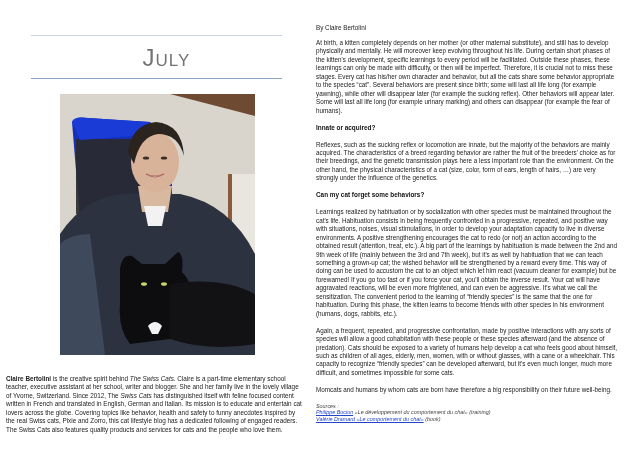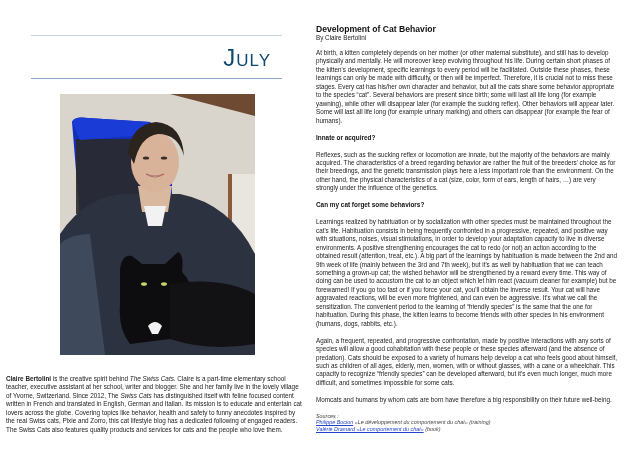--- a/index.html
+++ b/index.html
@@ -5,22 +5,22 @@
     html, body { margin: 0; padding: 0; background: #ffffff; }
     body {
       width: 625px; height: 469px; position: relative; overflow: hidden;
       font-family: "Liberation Sans", sans-serif; color: #1a1a1a;
     }
     .left-page { position: absolute; left: 0; top: 0; width: 310px; height: 469px; }
     .rule { position: absolute; left: 31px; width: 251px; height: 1px; }
     .rule.top { top: 35px; background: #c9d3df; }
     .rule.bottom { top: 78px; background: #8aa3c7; }
     .month-title {
-      position: absolute; left: 20px; width: 251px; top: 44px; text-align: right;
-      font-size: 24px; letter-spacing: 1px; color: #0c4a6e; font-variant: small-caps;
+      position: absolute; left: 41px; width: 251px; top: 44px; text-align: center;
+      font-size: 24px; letter-spacing: 1px; color: #737373; font-variant: small-caps;
       font-family: "Liberation Sans", sans-serif; line-height: 28px;
     }
     .photo {
       position: absolute; left: 60px; top: 94px; width: 195px; height: 261px; overflow: hidden;
       background: #c8c2b8;
     }
     .photo svg { display: block; }
     .bio {
       position: absolute; left: 6px; top: 375px; width: 298px;
       font-size: 6.35px; line-height: 8.45px; color: #222;
@@ -77,21 +77,20 @@
     </svg>
   </div>
 
   <div class="bio">
     <b>Claire Bertolini</b><span> is the creative spirit behind </span><i>The Swiss Cats</i><span>. Claire is a part-time elementary school teacher, executive assistant at her school, writer and blogger. She and her family live in the lovely village of Yvorne, Switzerland. Since 2012, </span><span>The </span><i>Swiss Cats</i><span> has distinguished itself with feline focused content written in French and translated in English, German and Italian. Its mission is to educate and entertain cat lovers across the globe. Covering topics like behavior, health and safety to funny anecdotes inspired by the real Swiss cats, Pixie and Zorro, this cat lifestyle blog has a dedicated following of engaged readers. The Swiss Cats also features quality products and services for cats and the people who love them.</span>
   </div>
 </div>
 
 <div class="right-page">
   <div class="article">
-    <h1>Development of Cat Behavior</h1>
     <div class="byline">By Claire Bertolini</div>
     <p>At birth, a kitten completely depends on her mother (or other maternal substitute), and still has to develop physically and mentally. He will moreover keep evolving throughout his life. During certain short phases of the kitten's development, specific learnings to every period will be facilitated. Outside these phases, these learnings can only be made with difficulty, or then will be imperfect. Therefore, it is crucial not to miss these stages. Every cat has his/her own character and behavior, but all the cats share some behavior appropriate to the species “cat”. Several behaviors are present since birth; some will last all life long (for example yawning), while other will disappear later (for example the sucking reflex). Other behaviors will appear later. Some will last all life long (for example urinary marking) and others can disappear (for example the fear of humans).</p>
     <h2>Innate or acquired?</h2>
     <p>Reflexes, such as the sucking reflex or locomotion are innate, but the majority of the behaviors are mainly acquired. The characteristics of a breed regarding behavior are rather the fruit of the breeders' choice as for their breedings, and the genetic transmission plays here a less important role than the environment. On the other hand, the physical characteristics of a cat (size, color, form of ears, length of hairs, …) are very strongly under the influence of the genetics.</p>
     <h2>Can my cat forget some behaviors?</h2>
     <p>Learnings realized by habituation or by socialization with other species must be maintained throughout the cat's life. Habituation consists in being frequently confronted in a progressive, repeated, and positive way with situations, noises, visual stimulations, in order to develop your adaptation capacity to live in diverse environments. A positive strengthening encourages the cat to redo (or not) an action according to the obtained result (attention, treat, etc.). A big part of the learnings by habituation is made between the 2nd and 9th week of life (mainly between the 3rd and 7th week), but it's as well by habituation that we can teach something a grown-up cat; the wished behavior will be strengthened by a reward every time. This way of doing can be used to accustom the cat to an object which let him react (vacuum cleaner for example) but be forewarned! If you go too fast or if you force your cat, you'll obtain the inverse result. Your cat will have aggravated reactions, will be even more frightened, and can even be aggressive. It's what we call the sensitization. The convenient period to the learning of “friendly species” is the same that the one for habituation. During this phase, the kitten learns to become friends with other species in his environment (humans, dogs, rabbits, etc.).</p>
     <p>Again, a frequent, repeated, and progressive confrontation, made by positive interactions with any sorts of species will allow a good cohabitation with these people or these species afterward (and the absence of predation). Cats should be exposed to a variety of humans help develop a cat who feels good about himself, such as children of all ages, elderly, men, women, with or without glasses, with a cane or a wheelchair. This capacity to recognize “friendly species” can be developed afterward, but it's even much longer, much more difficult, and sometimes impossible for some cats.</p>
     <p>Momcats and humans by whom cats are born have therefore a big responsibility on their future well-being.</p>
     <div class="sources">
       <div>Sources :</div>

